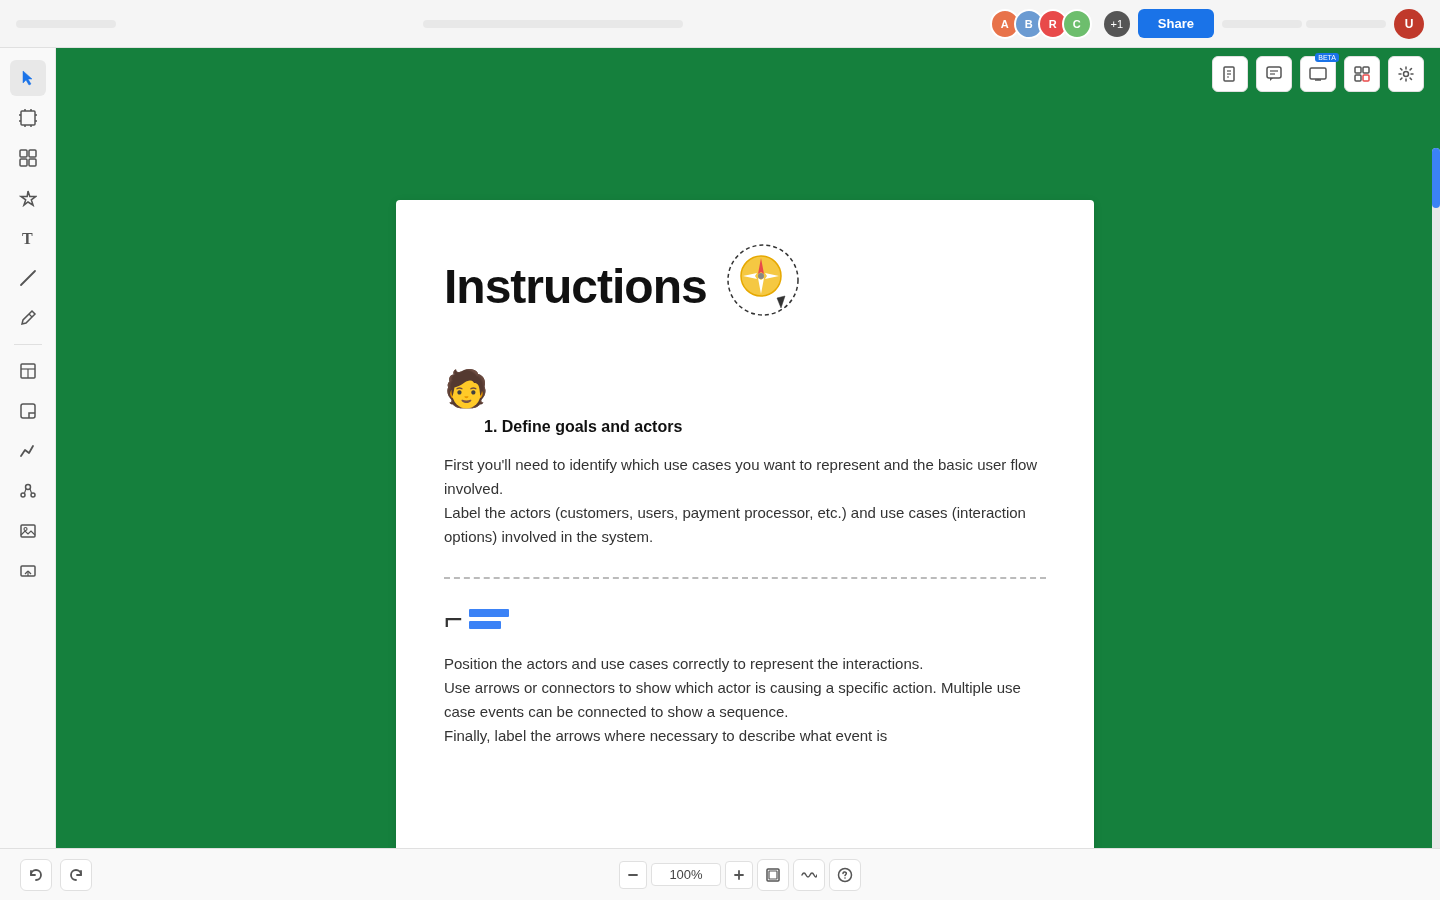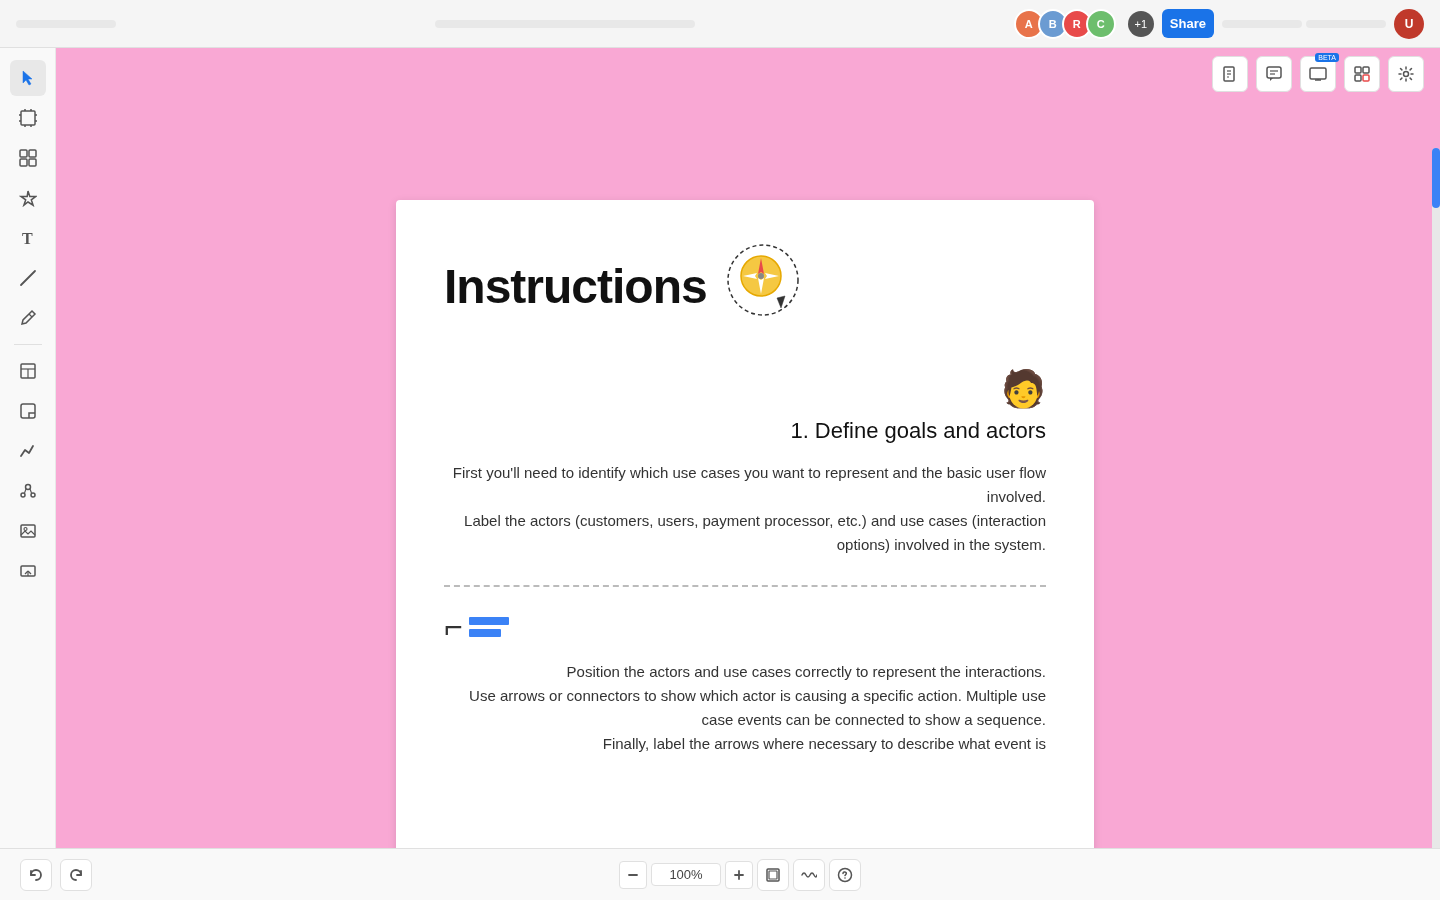--- a/index.html
+++ b/index.html
@@ -34,21 +34,21 @@
     .avatar-2 { background: #6b9bd2; }
     .avatar-3 { background: #e84a4a; }
     .avatar-4 { background: #6dbe6d; }
     .plus-badge {
       background: #555; color: white; font-size: 11px; border-radius: 50%;
       width: 26px; height: 26px; display: flex; align-items: center;
       justify-content: center; margin-left: 4px;
     }
     .share-btn {
       background: #1a73e8; color: white; border: none; border-radius: 6px;
-      padding: 7px 8px; font-size: 13px; font-weight: 600; cursor: pointer;
+      padding: 7px 20px; font-size: 13px; font-weight: 600; cursor: pointer;
     }
     .top-bar-actions { display: flex; align-items: center; gap: 4px; }
     .top-action-btn {
       background: #e8e8e8; border-radius: 4px; padding: 4px 10px;
       font-size: 12px; color: #555; min-width: 80px; text-align: center;
       cursor: pointer;
     }
     .user-avatar {
       width: 30px; height: 30px; border-radius: 50%;
       background: #c0392b; display: flex; align-items: center;
@@ -88,21 +88,21 @@
       display: flex; align-items: center; justify-content: center;
       cursor: pointer; color: #555; font-size: 18px;
     }
     .sidebar-tool:hover, .sidebar-tool.active { background: #e8e8e8; }
     .sidebar-tool.active { color: #1a73e8; }
     .sidebar-divider { width: 28px; height: 1px; background: #e0e0e0; margin: 4px 0; }
 
     
     .canvas-area {
       position: absolute; top: 48px; left: 56px; right: 0; bottom: 0;
-      background: #f9a8d4; overflow: hidden; text-align: right;
+      background: #15803d; overflow: hidden;
     }
 
     
     .doc-card {
       position: absolute; top: 152px; left: 340px;
       width: 698px; min-height: 680px;
       background: white; border-radius: 4px;
       box-shadow: 0 2px 8px rgba(0,0,0,0.12);
       padding: 40px 48px;
       overflow: hidden;
@@ -112,21 +112,21 @@
     }
     .doc-title {
       font-size: 48px; font-weight: 900; color: #111;
       letter-spacing: -1px;
     }
 
     
     .section { margin-bottom: 28px; }
     .section-emoji { font-size: 36px; margin-bottom: 8px; display: block; }
     .section-heading {
-      font-size: 22px; font-weight: 400; color: #111; margin-bottom: 12px;
+      font-size: 16px; font-weight: 700; color: #111; margin-bottom: 12px; margin-left: 40px;
     }
     .section-text {
       font-size: 15px; color: #333; line-height: 1.6; margin-top: 17px;
     }
     .dashed-divider {
       border: none; border-top: 2px dashed #bbb;
       margin: 24px 0;
     }
 
     

